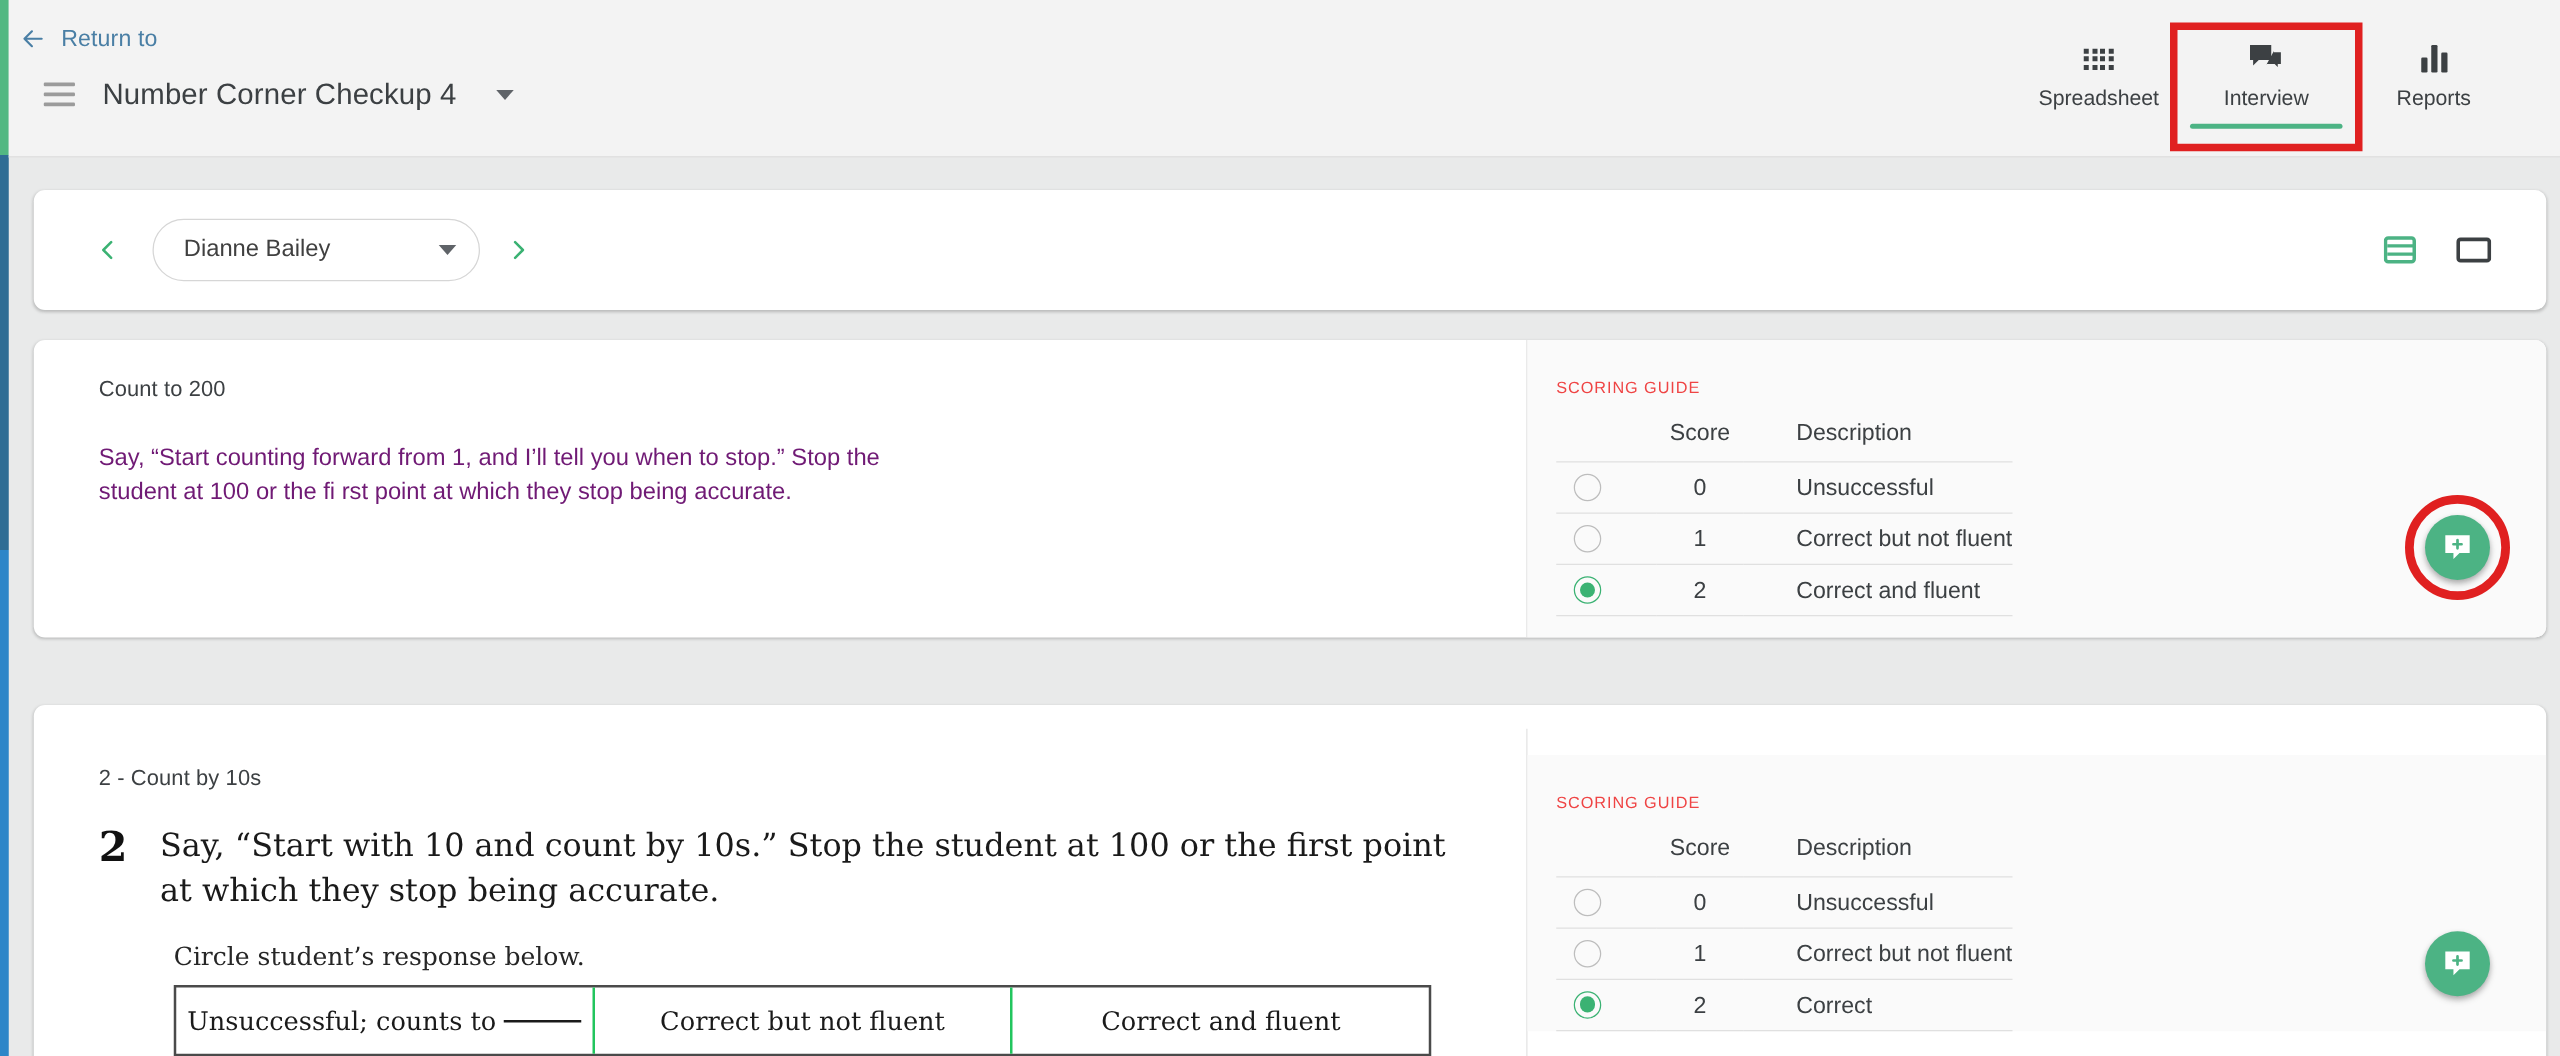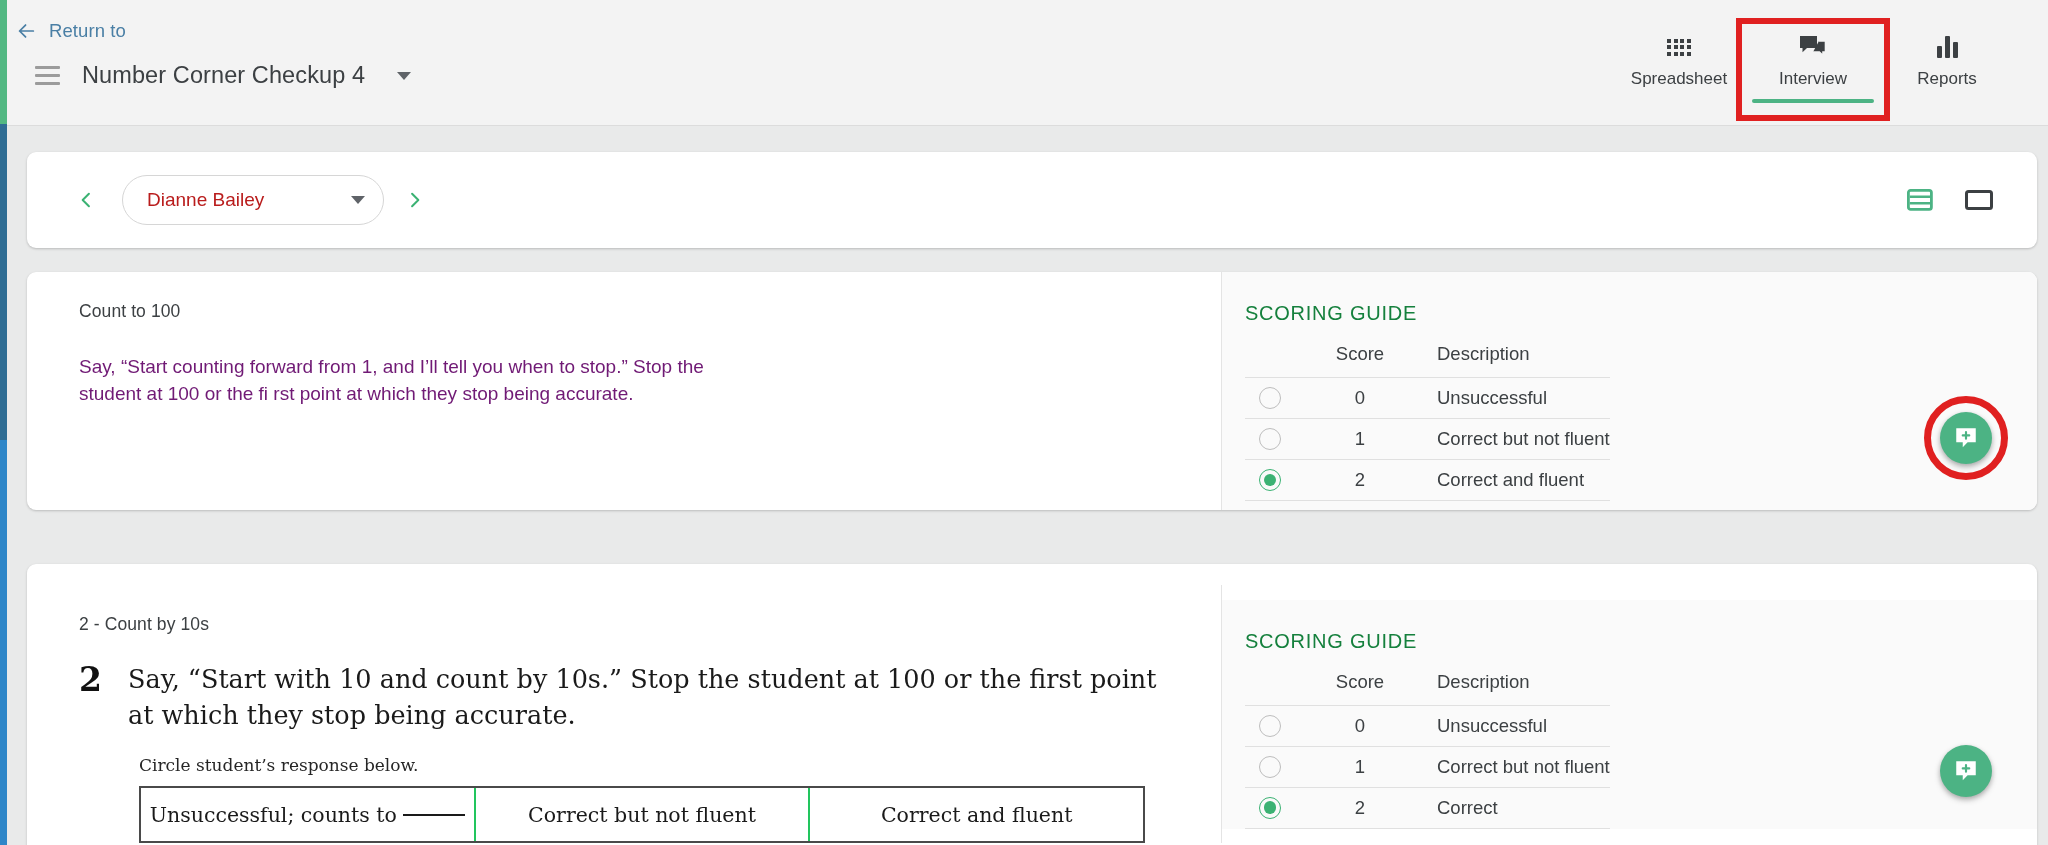--- a/index.html
+++ b/index.html
@@ -126,21 +126,21 @@
   .student-select {
     margin-left: 23px;
     width: 262px; height: 50px;
     border: 1px solid #d6d6d6;
     border-radius: 26px;
     display: flex; align-items: center;
     padding: 0 18px 0 24px;
     cursor: pointer;
     background: #fff;
   }
-  .student-name { flex: 1; font-size: 19px; color: #b91c1c; }
+  .student-name { flex: 1; font-size: 19px; color: #404040; }
   .select-caret {
     width: 0; height: 0;
     border-left: 7px solid transparent;
     border-right: 7px solid transparent;
     border-top: 8px solid #5f6368;
   }
   .view-toggles {
     margin-left: auto; margin-right: 44px;
     display: flex; align-items: center; gap: 32px;
   }
@@ -191,21 +191,21 @@
   }
   .prompt-text {
     font-family: "DejaVu Serif", serif;
     font-size: 25.5px;
     line-height: 1.42;
     color: #1a1a1a;
     max-width: 1040px;
   }
   .circle-note {
     margin-top: 22px; margin-left: 60px;
-    font-size: 17px;
+    font-size: 20px;
     color: #262626;
     font-family: "DejaVu Serif", serif;
   }
   .response-row {
     margin-top: 11px; margin-left: 60px;
     display: flex;
     border: 2px solid #4a4a4a;
     width: 1006px;
   }
   .response-cell {
@@ -222,23 +222,23 @@
   .blank-line { display:inline-block; width: 62px; border-bottom: 2px solid #1a1a1a; margin-left: 6px; vertical-align: 2px; }
 
   
   .scoring {
     flex: 1;
     background: #fafafa;
     padding: 30px 0 0 23px;
     position: relative;
   }
   .scoring-title {
-    font-size: 20px;
+    font-size: 13px;
     letter-spacing: .75px;
-    color: #15803d;
+    color: #ef4444;
   }
   .score-table { margin-top: 12px; border-collapse: collapse; }
   .score-table th {
     font-weight: normal;
     font-size: 18.5px;
     color: #3c4043;
     padding: 6px 0 12px;
     text-align: left;
   }
   .th-radio { width: 80px; }
@@ -404,21 +404,21 @@
       <div class="view-toggle">
         <svg width="28" height="24" viewBox="0 0 28 24">
           <rect x="1.5" y="3.5" width="25" height="17" rx="2" fill="none" stroke="#3c4043" stroke-width="3"></rect>
         </svg>
       </div>
     </div>
   </div>
 
   <div class="card" id="card-1">
     <div class="card-body">
-      <div class="card-label">Count to 100</div>
+      <div class="card-label">Count to 200</div>
       <div class="instructions">Say, “Start counting forward from 1, and I’ll tell you when to stop.” Stop the student at 100 or the fi rst point at which they stop being accurate.</div>
     </div>
 
     <div class="scoring">
       <div class="scoring-title">SCORING GUIDE</div>
       <table class="score-table">
         <tbody>
             <tr>
           <th class="th-radio"></th>
           <th class="th-score">Score</th>

